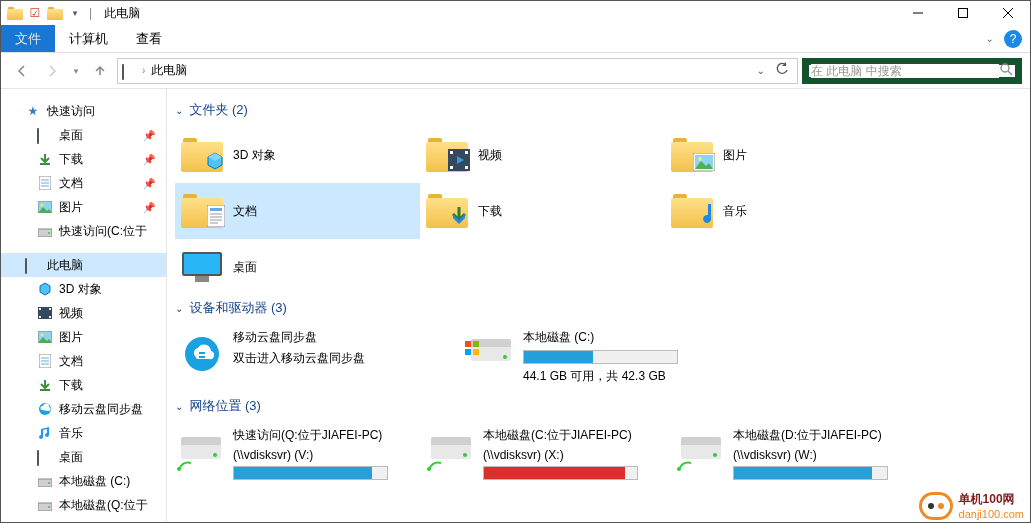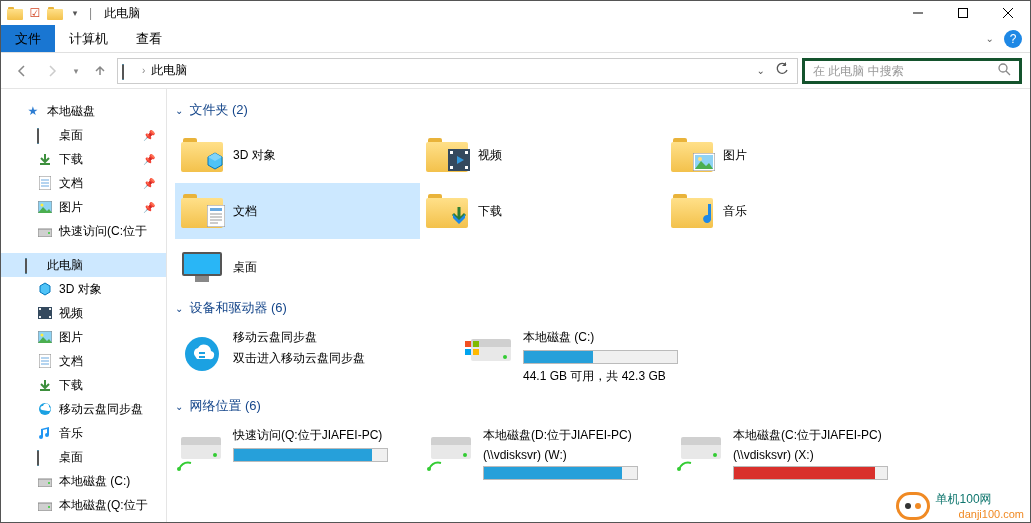--- a/index.html
+++ b/index.html
@@ -9,32 +9,32 @@
   
   .titlebar { height: 24px; display: flex; align-items: center; background: #fff; }
   .titlebar-left { display: flex; align-items: center; gap: 4px; padding-left: 6px; }
   .t-icon { width: 16px; height: 16px; display: inline-flex; align-items: center; justify-content: center; }
   .titlebar-title { margin-left: 6px; font-size: 12px; }
   .titlebar-controls { margin-left: auto; display: flex; }
   .titlebar-controls .btn { width: 45px; height: 24px; display: flex; align-items: center; justify-content: center; cursor: default; }
 
   
   .ribbon { height: 28px; display: flex; align-items: stretch; background: #fff; border-bottom: 1px solid #e0e0e0; }
-  .ribbon-file { background: #1976d2; color: #000000; padding: 8px 14px; display: flex; align-items: center; font-size: 13px; }
+  .ribbon-file { background: #1976d2; color: #e5e5e5; padding: 8px 14px; display: flex; align-items: center; font-size: 13px; }
   .ribbon-item { padding: 0 14px; display: flex; align-items: center; font-size: 13px; }
   .ribbon-right { margin-left: auto; display: flex; align-items: center; padding-right: 8px; gap: 10px; }
   .help-circle { width: 18px; height: 18px; border-radius: 50%; background: #1e88e5; color: #fff; display: flex; align-items: center; justify-content: center; font-size: 12px; }
 
   
   .navbar { height: 36px; display: flex; align-items: center; padding: 4px 8px; gap: 4px; border-bottom: 1px solid #e5e5e5; }
   .nav-btn { width: 26px; height: 26px; display: flex; align-items: center; justify-content: center; color: #888; }
   .addr-box { flex: 1; height: 26px; border: 1px solid #ccc; display: flex; align-items: center; padding: 0 4px; }
   .addr-box .lbl { margin-left: 6px; font-size: 12px; }
   .addr-tools { margin-left: auto; display: flex; gap: 2px; align-items: center; }
-  .search-box { width: 220px; height: 26px; border: 3px solid #14532d; display: flex; align-items: center; padding: 0 8px; color: #888; }
+  .search-box { width: 220px; height: 26px; border: 7px solid #14532d; display: flex; align-items: center; padding: 0 2px; color: #888; }
   .search-box input { border: none; outline: none; width: 100%; font-size: 12px; color: #333; }
   .search-box input::placeholder { color: #999; }
 
   
   .main { flex: 1; display: flex; min-height: 0; }
   .sidebar { width: 166px; border-right: 1px solid #e5e5e5; padding-top: 10px; overflow: hidden; }
   .sb-item { display: flex; align-items: center; height: 24px; padding-left: 24px; gap: 6px; white-space: nowrap; }
   .sb-sub { padding-left: 36px; }
   .sb-item.sel { background: #cde8ff; }
   .sb-item .pin { margin-left: auto; margin-right: 10px; color: #666; font-size: 10px; }
@@ -73,22 +73,22 @@
 
   .drive { width: 42px; height: 30px; position: relative; }
   .drive .top { width: 40px; height: 8px; background: #d0d0d0; border-radius: 2px 2px 0 0; }
   .drive .bot { width: 40px; height: 14px; background: #e8e8e8; border-radius: 0 0 2px 2px; position: relative; }
   .drive .led { position:absolute; right:4px; bottom:2px; width:4px; height:4px; background:#3c3; border-radius:50%; }
   .drive .win { position:absolute; left:-6px; top:2px; width:14px; height:14px; }
 
   .watermark { position: absolute; right: 6px; bottom: 2px; display: flex; align-items: center; gap: 6px; font-size: 12px; }
   .watermark .logo { width: 34px; height: 28px; border: 3px solid #f08a24; border-radius: 16px; display:flex; align-items:center; justify-content:center; gap:4px; }
   .watermark .logo span { width:6px; height:6px; background:#333; border-radius:50%; }
-  .watermark .t1 { color:#0f766e; font-weight:normal; }
-  .watermark .t2 { color:#f08a24; font-size:11px;margin-left:23px; }
+  .watermark .t1 { color:#7f1d1d; font-weight:bold; }
+  .watermark .t2 { color:#f08a24; font-size:11px; }
 
 </style>
 </head>
 <body>
 
 <div class="window">
 
   <div class="titlebar">
     <div class="titlebar-left">
       <span class="t-icon">
@@ -180,21 +180,21 @@
           </svg>
       </span>
     </div>
   </div>
 
   <div class="main">
 
     <div class="sidebar">
       <div class="sb-item">
         <span class="sb-icon" style="color:#2d7dd2;">★</span>
-        <span>本地磁盘</span>
+        <span>快速访问</span>
       </div>
       <div id="qa-list">
           <div class="sb-item sb-sub">
             <span class="sb-icon">
               <span class="monitor-sm"><span class="screen"></span><span class="stand"></span></span>
             </span>
             <span>桌面</span>
             <span class="pin">📌</span>
           </div>
           <div class="sb-item sb-sub">
@@ -456,21 +456,21 @@
               </div>
             </div>
             <div class="txt">
               <span>桌面</span>
             </div>
           </div>
         </div>
 
       <div class="group-header">
         <span class="chev">⌄</span>
-        <span>设备和驱动器 (6)</span>
+        <span>设备和驱动器 (3)</span>
       </div>
       <div class="tiles">
         <div class="drive-tile" style="width:290px;">
           <div class="big-icon">
             <svg width="40" height="40">
                 <circle cx="20" cy="20" r="17" fill="#1ba1e2"></circle>
                 <path d="M13 22 a5 5 0 0 1 3 -8 a7 7 0 0 1 13 3 a4 4 0 0 1 -2 8 h-12 z" fill="#fff"></path>
                 <rect x="17" y="18" width="6" height="2" fill="#1ba1e2"></rect>
                 <rect x="17" y="22" width="6" height="2" fill="#1ba1e2"></rect>
               </svg>
@@ -500,82 +500,83 @@
             <div class="bar">
                 <div class="fill" id="cbar" style="width: 45%; background: rgb(38, 160, 218);"></div>
               </div>
             <span class="sub">44.1 GB 可用，共 42.3 GB</span>
           </div>
         </div>
       </div>
 
       <div class="group-header">
         <span class="chev">⌄</span>
-        <span>网络位置 (6)</span>
+        <span>网络位置 (3)</span>
       </div>
       <div class="tiles" id="net-tiles">
           <div class="drive-tile">
             <div class="big-icon">
               <div class="drive">
                 <div class="top"></div>
                 <div class="bot">
                   <span class="led"></span>
                 </div>
                 <svg style="position:absolute;left:-4px;bottom:-4px;" width="16" height="12">
                   <path d="M2 10 Q6 2 14 4" fill="none" stroke="#3c3" stroke-width="2"></path>
                   <circle cx="2" cy="10" r="2" fill="#3c3"></circle>
                 </svg>
               </div>
             </div>
   <div class="txt">
               <span>快速访问(Q:位于JIAFEI-PC)</span>
+              <span>(\\vdisksvr) (V:)</span>
               <div class="bar">
                 <div class="fill" style="width:90%;background:#26a0da;"></div>
               </div>
             </div>
           </div>
           <div class="drive-tile">
             <div class="big-icon">
               <div class="drive">
                 <div class="top"></div>
                 <div class="bot">
                   <span class="led"></span>
                 </div>
                 <svg style="position:absolute;left:-4px;bottom:-4px;" width="16" height="12">
                   <path d="M2 10 Q6 2 14 4" fill="none" stroke="#3c3" stroke-width="2"></path>
                   <circle cx="2" cy="10" r="2" fill="#3c3"></circle>
                 </svg>
               </div>
             </div>
   <div class="txt">
-              <span>本地磁盘(D:位于JIAFEI-PC)</span>
-              <span>(\\vdisksvr) (W:)</span>
+              <span>本地磁盘(C:位于JIAFEI-PC)</span>
+              <span>(\\vdisksvr) (X:)</span>
               <div class="bar">
-                <div class="fill" style="width:90%;background:#26a0da;"></div>
+                <div class="fill" style="width:92%;background:#d9302c;"></div>
               </div>
             </div>
           </div>
           <div class="drive-tile">
             <div class="big-icon">
               <div class="drive">
                 <div class="top"></div>
                 <div class="bot">
                   <span class="led"></span>
                 </div>
                 <svg style="position:absolute;left:-4px;bottom:-4px;" width="16" height="12">
                   <path d="M2 10 Q6 2 14 4" fill="none" stroke="#3c3" stroke-width="2"></path>
                   <circle cx="2" cy="10" r="2" fill="#3c3"></circle>
                 </svg>
               </div>
             </div>
   <div class="txt">
-              <span>本地磁盘(C:位于JIAFEI-PC)</span>
-              <span>(\\vdisksvr) (X:)</span>
+              <span>本地磁盘(D:位于JIAFEI-PC)</span>
+              <span>(\\vdisksvr) (W:)</span>
               <div class="bar">
-                <div class="fill" style="width:92%;background:#d9302c;"></div>
+                <div class="fill" style="width:90%;background:#26a0da;"></div>
               </div>
             </div>
           </div>
         </div>
 
       <div class="watermark">
         <div class="logo">
             <span></span>
             <span style="background:#f08a24;"></span>
           </div>

